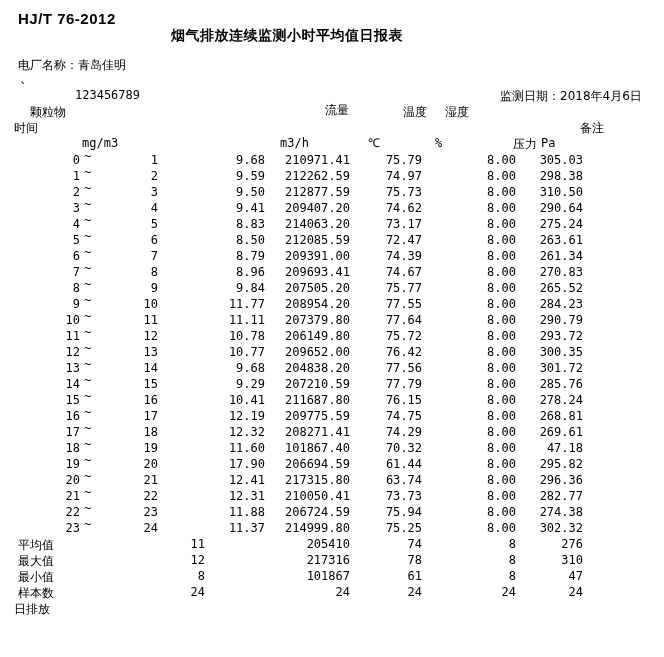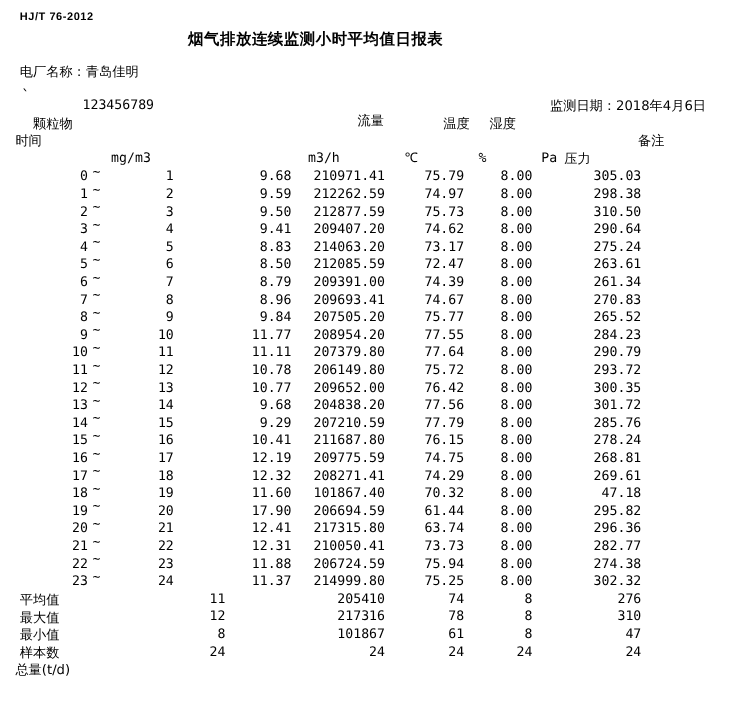--- a/index.html
+++ b/index.html
@@ -5,52 +5,52 @@
   * { margin:0; padding:0; box-sizing:border-box; }
   html,body { width:664px; height:657px; }
   body {
     background:#ffffff; color:#000000; position:relative; overflow:hidden;
     font-family:"DejaVu Sans", sans-serif; font-size:12px;
   }
   .abs { position:absolute; white-space:nowrap; }
   .num { font-family:"DejaVu Sans Mono", monospace; }
 
   
-  .standard { left:18px; top:10px; font-weight:bold; font-size:10px; font-family:"Liberation Sans",sans-serif; letter-spacing:0.5px; }
+  .standard { left:18px; top:10px; font-weight:bold; font-size:15px; font-family:"Liberation Sans",sans-serif; letter-spacing:0.5px; }
   .title    { left:171px; top:27px; font-weight:bold; font-size:14px; letter-spacing:0.5px; }
   .plant    { left:18px; top:57px; }
   .tick     { left:20px; top:80px; font-size:13px; }
   .serial   { left:75px; top:88px; }
   .date     { left:500px; top:88px; }
 
   
   .h-pm    { left:30px;  top:104px; }
   .h-flow  { left:325px; top:102px; }
   .h-temp  { left:403px; top:104px; }
   .h-hum   { left:445px; top:104px; }
   .h-pres  { left:513px; top:104px;margin-top:32px; }
   .h-time  { left:14px;  top:120px; }
   .h-rem   { left:580px; top:120px; }
-  .u-pm    { left:101px;  top:136px; }
+  .u-pm    { left:82px;  top:136px; }
   .u-flow  { left:280px; top:136px; }
   .u-temp  { left:368px; top:134px; }
   .u-hum   { left:435px; top:136px; }
-  .u-pres  { left:492px; top:136px;text-align:right; }
+  .u-pres  { left:541px; top:136px;text-align:right; }
 
   
   .tbody { position:absolute; left:0; top:153px; width:664px; }
   .trow  { position:relative; height:16px; }
   .c { position:absolute; top:0; white-space:nowrap; font-family:"DejaVu Sans Mono", monospace; font-size:12px; }
   .c-start { right:584px; }
   .c-tilde { left:84px; top:-4px; }
   .c-end   { right:506px; }
   .c-pm    { right:399px; }
   .c-flow  { right:314px; }
   .c-temp  { right:242px; }
-  .c-hum   { right:180px; }
+  .c-hum   { right:148px; }
   .c-pres  { right:81px;margin-left:20px; }
   .c-label { left:18px; font-family:"DejaVu Sans", sans-serif; }
   .c-val   { right:459px; }
 
   
   .f-line { position:relative; height:16px; }
   .f-line span { position:absolute; left:14px; top:0; white-space:nowrap; }
 </style>
 </head>
 <body>
@@ -346,15 +346,15 @@
       <div class="trow">
         <span class="c c-label">样本数</span>
         <span class="c c-val">24</span>
         <span class="c c-flow">24</span>
         <span class="c c-temp">24</span>
         <span class="c c-hum">24</span>
         <span class="c c-pres">24</span>
       </div>
     </div>
   <div class="f-line">
-    <span>总量(t/d)</span>
+    <span>日排放</span>
   </div>
 </div>
 
 </body></html>

